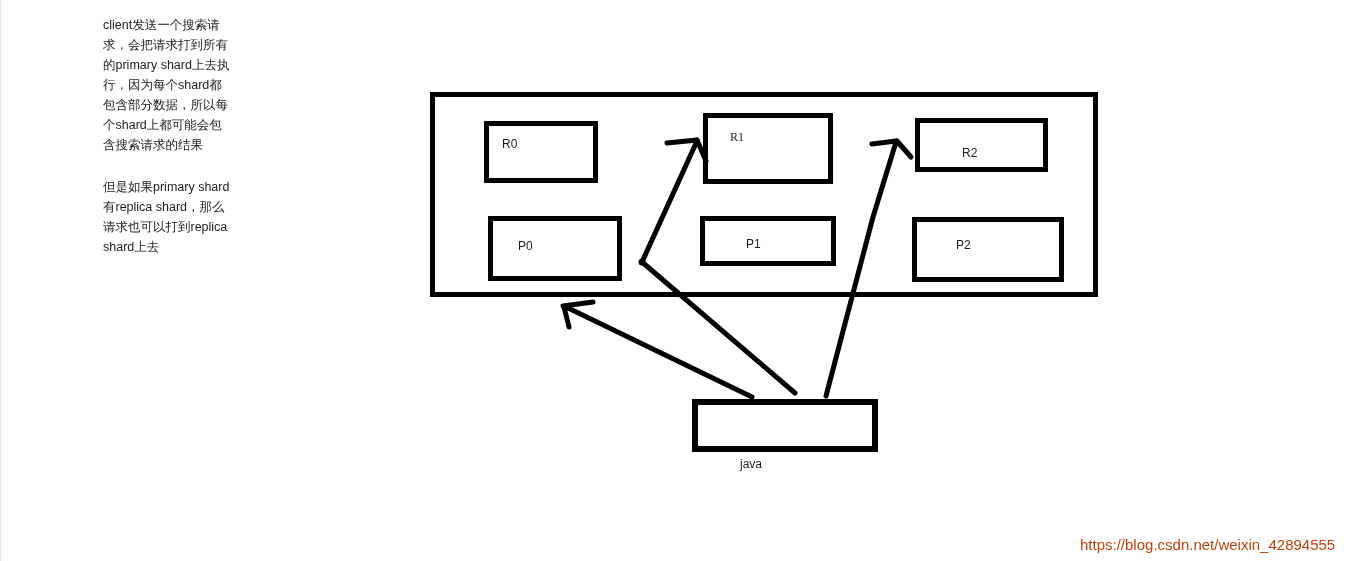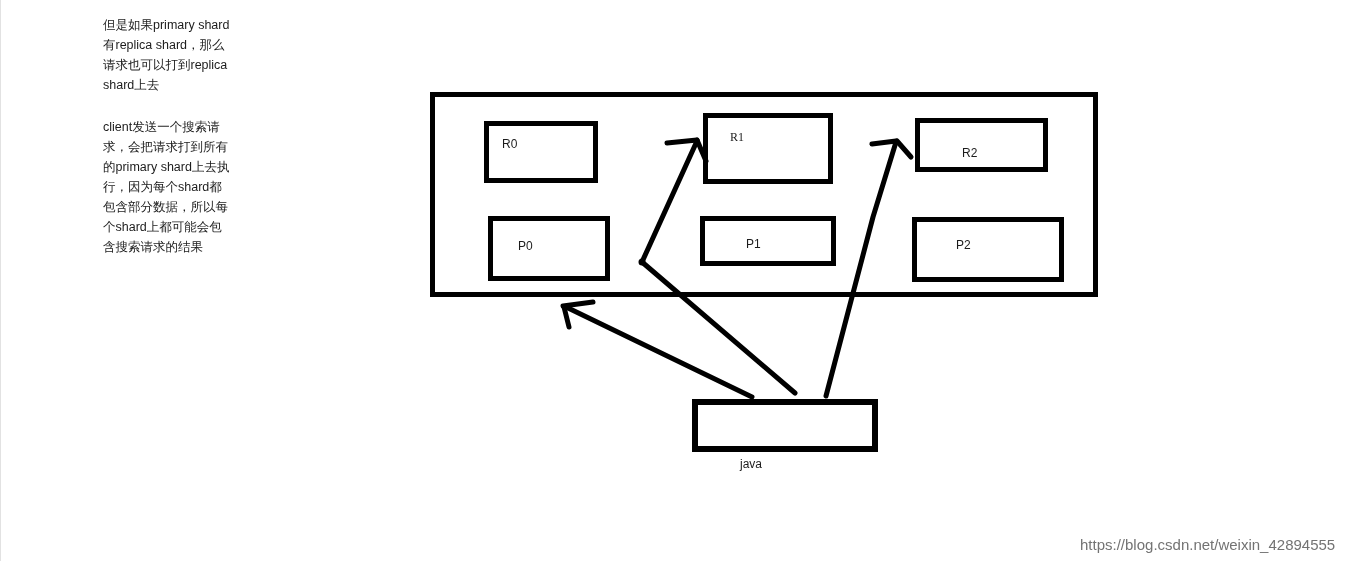--- a/index.html
+++ b/index.html
@@ -54,21 +54,21 @@
     font-size: 12px;
     color: #1c1c1c;
     white-space: nowrap;
   }
   .box.r0 { left: 484px; top: 121px; width: 114px; height: 62px; padding-left: 35px; }
   .box.r0 > span { left: 13px; top: 11px; }
   .box.r1 { left: 703px; top: 113px; width: 130px; height: 71px; font-family: Liberation Serif, serif; }
   .box.r1 > span { left: 22px; top: 12px; }
   .box.r2 { left: 915px; top: 118px; width: 133px; height: 54px; text-decoration: underline; }
   .box.r2 > span { left: 42px; top: 23px; }
-  .box.p0 { left: 488px; top: 216px; width: 122px; height: 65px; }
+  .box.p0 { left: 488px; top: 216px; width: 134px; height: 65px; }
   .box.p0 > span { left: 25px; top: 18px; }
   .box.p1 { left: 700px; top: 216px; width: 136px; height: 50px; }
   .box.p1 > span { left: 41px; top: 16px; }
   .box.p2 { left: 912px; top: 217px; width: 152px; height: 65px; }
   .box.p2 > span { left: 39px; top: 16px; }
   .box.java { left: 692px; top: 399px; width: 186px; height: 53px; border-width: 6px; }
   .box.java > span { left: 42px; top: 8px; margin-top: 44px; }
 
   .arrows {
     position: absolute;
@@ -77,34 +77,34 @@
     height: 561px;
     pointer-events: none;
   }
 
   .watermark {
     position: absolute;
     left: 1080px;
     top: 535px;
     font-size: 15px;
     line-height: 20px;
-    color: #737373;
+    color: #c2410c;
     white-space: nowrap;
   }
 </style>
 </head>
 <body>
 
 <div class="canvas">
 
   <div class="left-edge"></div>
 
   <div class="note">
+    <p>client发送一个搜索请求，会把请求打到所有的primary shard上去执行，因为每个shard都包含部分数据，所以每个shard上都可能会包含搜索请求的结果</p>
     <p>但是如果primary shard有replica shard，那么请求也可以打到replica shard上去</p>
-    <p>client发送一个搜索请求，会把请求打到所有的primary shard上去执行，因为每个shard都包含部分数据，所以每个shard上都可能会包含搜索请求的结果</p>
   </div>
 
   <div class="cluster"></div>
 
   <div class="box r0">
     <span>R0</span>
   </div>
   <div class="box r1">
     <span>R1</span>
   </div>

